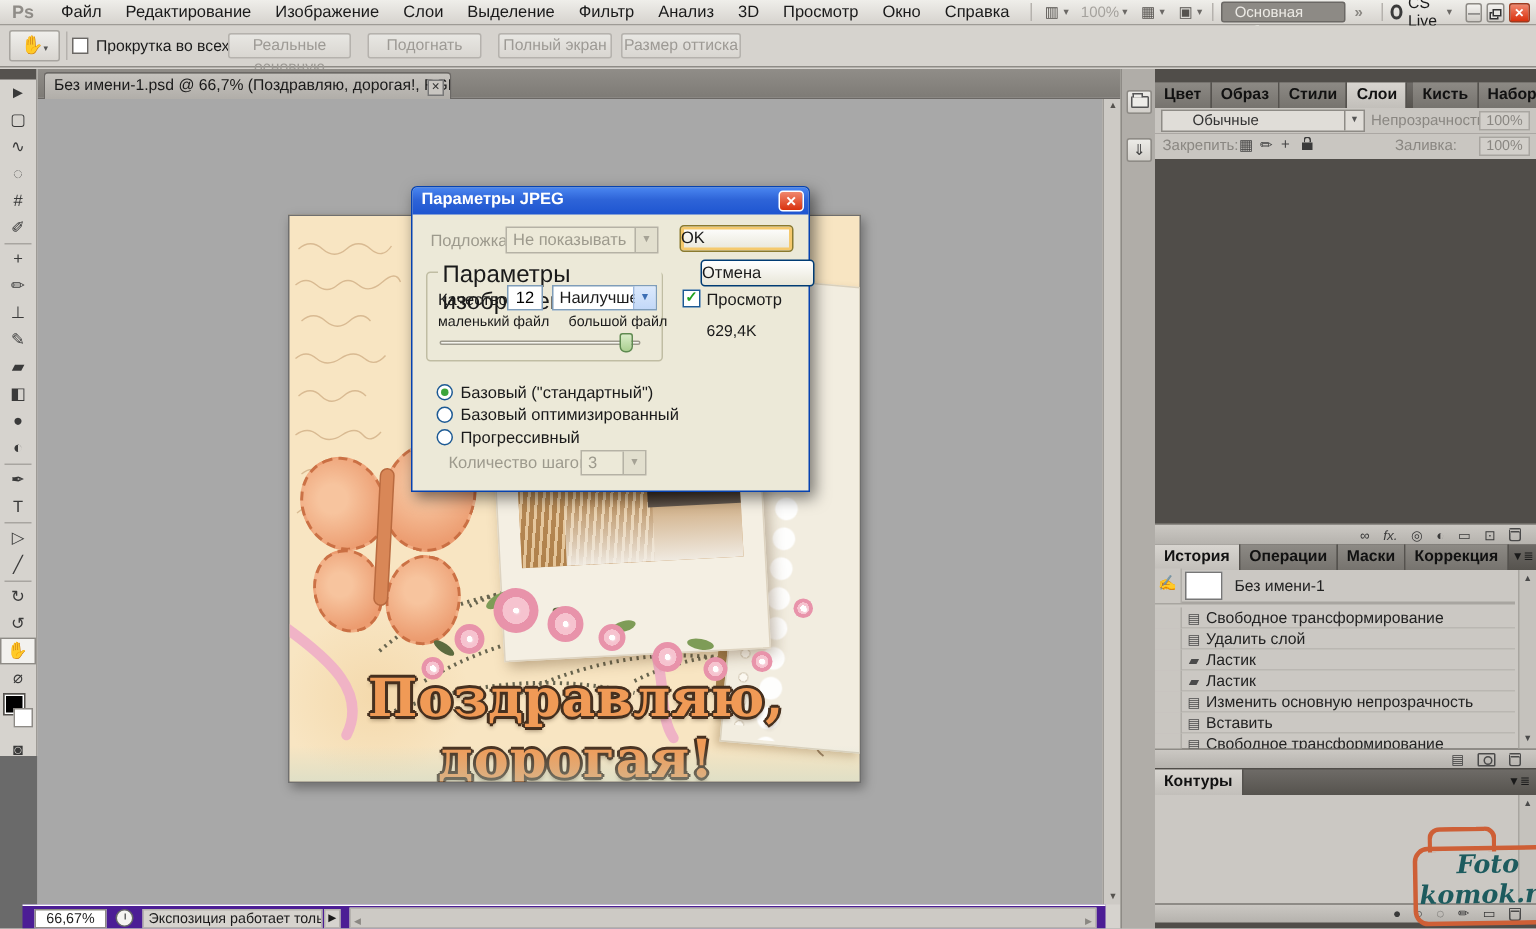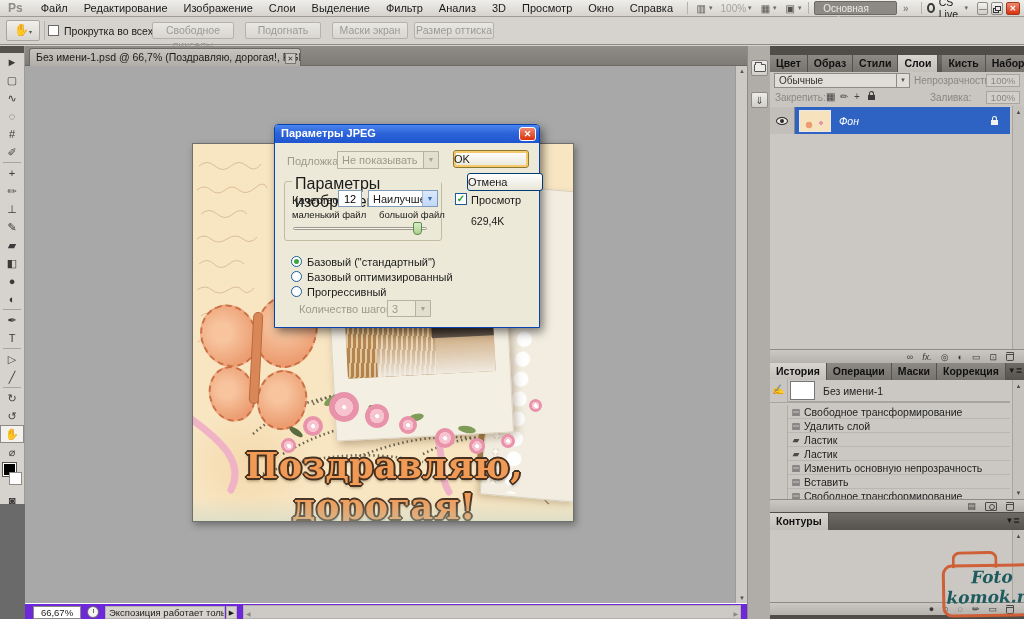--- a/index.html
+++ b/index.html
@@ -110,21 +110,21 @@
 
   
   #rightcol{position:absolute;left:770px;top:46px;width:254px;height:573px;background:#504D49;text-decoration:underline;}
   .ptabs{position:absolute;left:0;width:254px;height:17px;background:linear-gradient(#6E6B67,#56534E);display:flex;}
   .ptab{padding:2px 6px 0 6px;font-size:10.5px;font-weight:bold;color:#111;background:linear-gradient(#8D8A85,#76736E);border-right:1px solid #55524E;white-space:nowrap;}
   .ptab.active{background:linear-gradient(#D8D5D0,#C2BFBA);}
   .pmenu{margin-left:auto;color:#1a1a1a;font-size:8px;padding:3px 4px 0 2px;}
   .pbody{position:absolute;left:0;width:254px;background:#CBC8C3;}
   .pbottom{position:absolute;left:0;width:254px;height:14px;background:linear-gradient(#CBC8C3,#B5B2AD);border-top:1px solid #8E8B86;display:flex;justify-content:flex-end;align-items:center;gap:9px;padding-right:10px;font-size:9px;color:#3A3A3A;}
   .lrow{position:absolute;left:0;width:254px;height:17px;background:#C9C6C1;font-size:10px;color:#8A8782;}
-  .combo2{position:absolute;left:4px;top:1px;width:136px;height:15px;background:#E0DDD8;border:1px solid #8E8B86;color:#333;font-size:10px;line-height:13px;padding-left:4px;}
+  .combo2{position:absolute;left:4px;top:1px;width:136px;height:15px;background:#E0DDD8;border:1px solid #8E8B86;color:#333;font-size:10px;line-height:13px;padding-left:20px;}
   .combo2 .arr{position:absolute;right:0;top:0;width:13px;height:100%;border-left:1px solid #8E8B86;font-size:6px;text-align:center;line-height:13px;color:#555;}
   .valbox{position:absolute;width:34px;height:13px;top:2px;border:1px solid #A8A5A0;background:#D2CFCA;color:#8A8782;font-size:9.5px;text-align:center;line-height:12px;}
   .layerrow{position:absolute;left:0;top:1px;width:240px;height:27px;background:#2E63C3;display:flex;align-items:center;}
   .eyecell{width:25px;height:27px;background:#C2BFBA;border-right:1px solid #8E8B86;display:flex;align-items:center;justify-content:center;}
   .eye{width:12px;height:8px;border:1px solid #2B2B2B;border-radius:50%;position:relative;background:#E8E7E3;}
   .eye::after{content:"";position:absolute;left:3px;top:1px;width:4px;height:4px;border-radius:50%;background:#2B2B2B;}
   .lthumb{width:32px;height:22px;margin-left:4px;border:1px solid #E8E8E8;background:radial-gradient(8px 8px at 30% 70%,#EC9C70 40%,transparent 45%),radial-gradient(4px 4px at 70% 60%,#E893AA 45%,transparent 50%),#F6E3BE;}
   .lname{color:#fff;font-style:italic;font-size:10.5px;margin-left:8px;flex:1;}
   .vscr{position:absolute;right:0;top:0;width:12px;background:#C5C2BD;border-left:1px solid #A8A5A0;font-size:6px;color:#4A4A4A;text-align:center;}
   .lock{width:7px;height:5px;background:#3A3A3A;position:relative;margin-top:4px;}
@@ -133,21 +133,21 @@
   .lock.w::before{border-color:#F2F2F2;}
   .trash{width:8px;height:9px;border:1px solid #4A4A4A;border-top:3px double #4A4A4A;border-radius:1px 1px 2px 2px;}
   .cam{width:12px;height:9px;border:1px solid #4A4A4A;border-radius:1px;position:relative;}
   .cam::after{content:"";position:absolute;left:3px;top:1px;width:4px;height:4px;border:1px solid #4A4A4A;border-radius:50%;}
   .hrow{position:absolute;left:0;width:240px;height:14px;border-bottom:1px solid #BAB7B2;display:flex;align-items:center;font-size:10.5px;color:#222;}
   .hcell{width:18px;height:14px;background:#C9C6C1;border-right:1px solid #B0ADA8;}
   .hico{width:16px;text-align:center;font-size:9px;color:#4A4A4A;}
   .snapthumb{width:25px;height:19px;background:#fff;border:1px solid #777;margin-left:2px;}
 
   
-  #statusbar{position:absolute;left:25px;top:603px;width:722px;height:16px;background:#6d28d9;border-top:1px solid #FFF;}
+  #statusbar{position:absolute;left:15px;top:603px;width:722px;height:16px;background:#4c1d95;border-top:1px solid #FFF;}
   .zfield{position:absolute;left:8px;top:2px;width:48px;height:13px;background:#fff;border:1px solid #8E8B86;font-size:9.5px;line-height:12px;text-align:center;}
   .clockic{position:absolute;left:62px;top:2px;width:12px;height:12px;border:1px solid #666;border-radius:50%;background:#F5F4F1;}
   .clockic::after{content:"";position:absolute;left:5px;top:2px;width:1px;height:4px;background:#666;}
   .msgfield{position:absolute;left:80px;top:2px;width:120px;height:13px;border:1px solid #B5B2AD;font-size:9.5px;line-height:12px;padding-left:3px;white-space:nowrap;overflow:hidden;background:#D6D3CE;}
   .msgexp{position:absolute;left:201px;top:2px;width:11px;height:13px;border:1px solid #B5B2AD;font-size:7px;text-align:center;line-height:12px;background:#D6D3CE;}
   .hscroll{position:absolute;left:218px;top:1px;width:498px;height:14px;background:#CDCAC5;border:1px solid #B5B2AD;font-size:6px;color:#8A8782;}
   .hscroll .lf{position:absolute;left:2px;top:4px;}
   .hscroll .rt{position:absolute;right:2px;top:4px;}
 
   
@@ -193,23 +193,23 @@
   <span class="winbtn">—</span>
   <span class="winbtn"><span class="resto"></span></span>
   <span class="winbtn close" style="margin-right:4px;">✕</span>
 </div>
 
 <div id="optionsbar">
   <div class="toolpreview"><span>✋</span><span style="font-size:6px;color:#555;">▾</span></div>
   <div class="osep" style="left:44px;"></div>
   <div class="optchk"></div>
   <div class="optchklabel">Прокрутка во всех окнах</div>
-  <div class="optbtn" style="left:152px;width:82px;">Свободное пикселы</div>
+  <div class="optbtn" style="left:152px;width:82px;">Реальные основную</div>
   <div class="optbtn" style="left:245px;width:76px;">Подогнать</div>
-  <div class="optbtn" style="left:332px;width:76px;">Маски экран</div>
+  <div class="optbtn" style="left:332px;width:76px;">Полный экран</div>
   <div class="optbtn" style="left:414px;width:80px;">Размер оттиска</div>
 </div>
 
 <div id="tabbar">
   <div class="doctab">
     <span>Без имени-1.psd @ 66,7% (Поздравляю, дорогая!, RGB/8) *</span>
     <span class="tabclose">✕</span>
   </div>
 </div>
 
@@ -393,33 +393,20 @@
   </div>
   <div class="lrow" style="top:43px;">
     <span style="position:absolute;left:5px;top:3px;">Закрепить:</span>
     <span style="position:absolute;left:56px;top:2px;color:#444;font-size:10px;">▦</span>
     <span style="position:absolute;left:70px;top:2px;color:#444;font-size:10px;">✏</span>
     <span style="position:absolute;left:84px;top:2px;color:#444;font-size:10px;">+</span>
     <span class="lock" style="position:absolute;left:98px;top:2px;"></span>
     <span style="position:absolute;left:160px;top:3px;">Заливка:</span>
     <span class="valbox" style="left:216px;">100%</span>
   </div>
-  <div class="pbody" style="top:60px;height:243px;">
-    <div class="layerrow">
-      <div class="eyecell">
-          <span class="eye"></span>
-        </div>
-      <div class="lthumb"></div>
-      <span class="lname">Фон</span>
-      <span class="lock w" style="margin-right:12px;"></span>
-    </div>
-    <div class="vscr" style="height:243px;">
-        <div style="padding-top:3px;">▲</div>
-      </div>
-  </div>
   <div class="pbottom" style="top:303px;">
     <span>∞</span>
     <span style="font-style:italic;">fx.</span>
     <span>◎</span>
     <span>◐</span>
     <span>▭</span>
     <span>⊡</span>
     <span class="trash"></span>
   </div>
 

